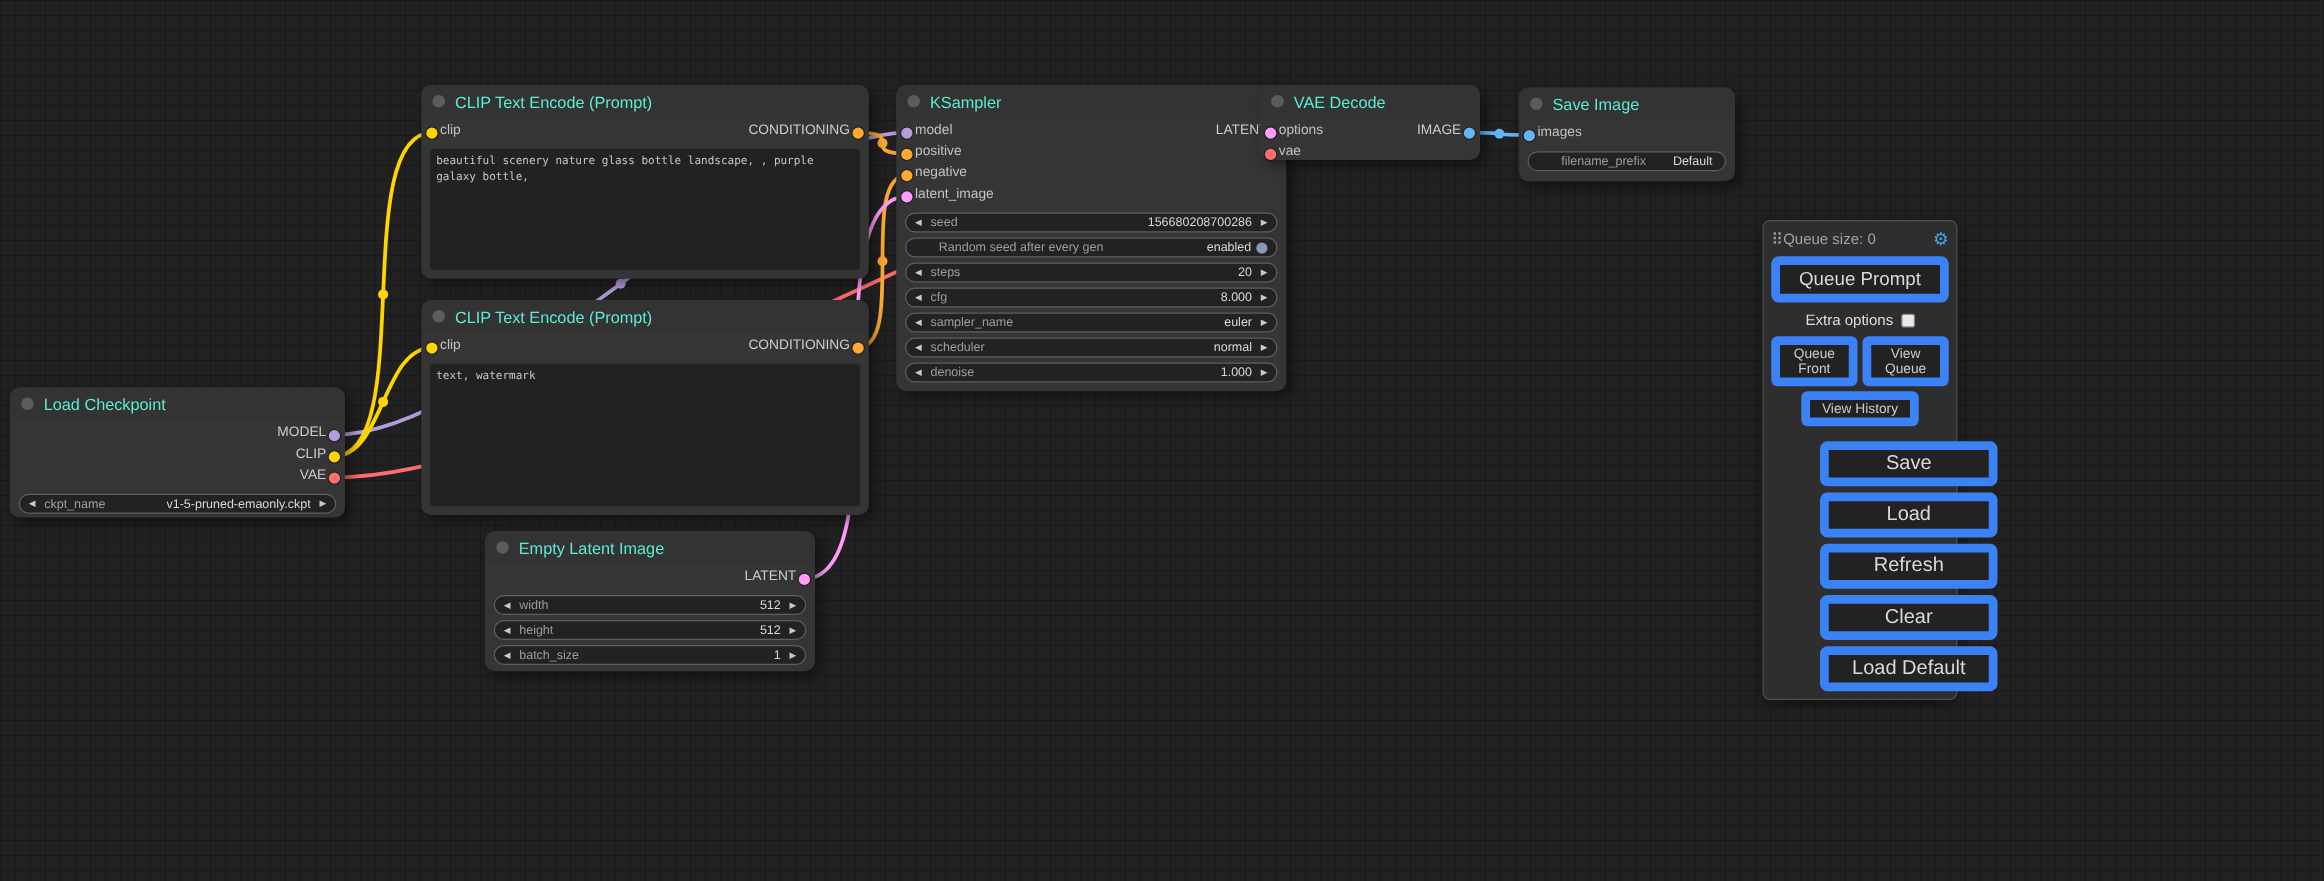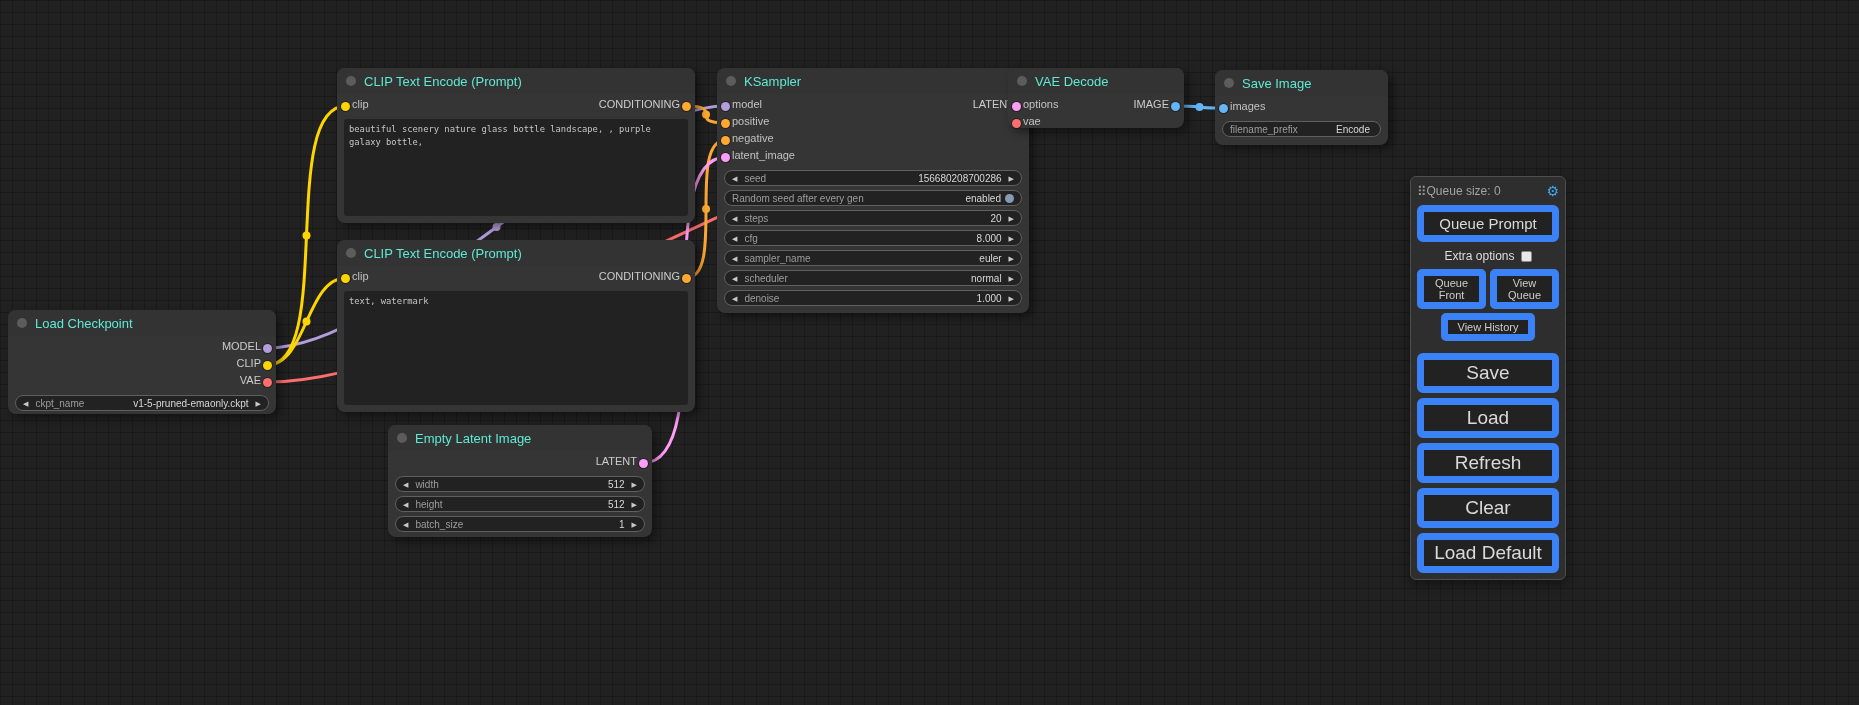--- a/index.html
+++ b/index.html
@@ -45,21 +45,21 @@
   .c-latent       { background:var(--c-latent); }
   .c-image        { background:var(--c-image); }
 
   .widget {
     height:14px; background:#222222; border:1px solid #5f5f5f; border-radius:9px;
     margin:4px 7px 0 7px; display:flex; align-items:center; padding:0 7px;
     font-size:10px; white-space:nowrap;
   }
   .w-arrow { color:#c9c9c9; font-size:7px; line-height:1; cursor:pointer; }
   .w-name  { color:#9d9d9d; margin-left:7px; }
-  .w-name.noarrow { margin-left:0; }
+  .w-name.noarrow { margin-left:19px; }
   .w-value { color:#d8d8d8; margin-left:auto; margin-right:7px; }
   .w-value.noarrow { margin-right:3px; }
   .toggle-dot { width:9px; height:9px; border-radius:50%; background:var(--c-toggle); flex:0 0 auto; }
 
   .ntext {
     display:block; width:calc(100% - 14px); margin:4px 7px 0 7px; box-sizing:border-box;
     background:#222222; border:none; border-radius:3px; resize:none; outline:none;
     color:#c6c6c6; font-family:"DejaVu Sans Mono", monospace; font-size:8.8px;
     line-height:1.45; padding:4px 5px;
   }
@@ -73,21 +73,21 @@
   .menu-header { display:flex; align-items:center; font-size:12px; }
   .drag-handle { color:#9a9a9a; font-size:13px; cursor:grab; }
   .queue-size  { flex:1; color:#a3a3a3; }
   .gear { color:#3da8f0; font-size:14px; cursor:pointer; }
   .btn {
     display:block; width:100%; background:#222222; border:7px solid #3b82f6;
     border-radius:6px; color:#d9d9d9; cursor:pointer; font-family:inherit;
     text-align:center;
   }
   .btn-xl { font-size:15px; padding:3px 0; margin-top:6px; }
-  .btn-lg { font-size:19px; padding:2px 0; margin-top:5px; }
+  .btn-lg { font-size:16px; padding:2px 0; margin-top:5px;margin-left:39px; }
   .btn-lg.first { margin-top:12px; }
   .btn-sm { font-size:11px; padding:1px 0; border-radius:5px; color:#cccccc; }
   .small-row { display:flex; gap:4px; margin-top:6px; }
   .small-row .btn-sm { flex:1; }
   .vh { width:66%; margin:4px auto 0 auto;text-align:center; }
   .extra-row {
     display:flex; align-items:center; justify-content:center; gap:6px;
     margin-top:7px; font-size:12px; color:#dddddd;
   }
   .checkbox {
@@ -303,21 +303,21 @@
       <span class="ndot"></span>
       <span>Save Image</span>
     </div>
     <div class="nbody">
       <div class="prow">
         <span class="pdot in c-image"></span>
         <span class="in-label">images</span>
       </div>
       <div class="widget">
         <span class="w-name noarrow">filename_prefix</span>
-        <span class="w-value noarrow">Encode</span>
+        <span class="w-value noarrow">Default</span>
       </div>
     </div>
   </div>
 
   <div class="menu">
     <div class="menu-header">
       <span class="drag-handle">⠿</span>
       <span class="queue-size">Queue size: 0</span>
       <span class="gear">⚙</span>
     </div>

